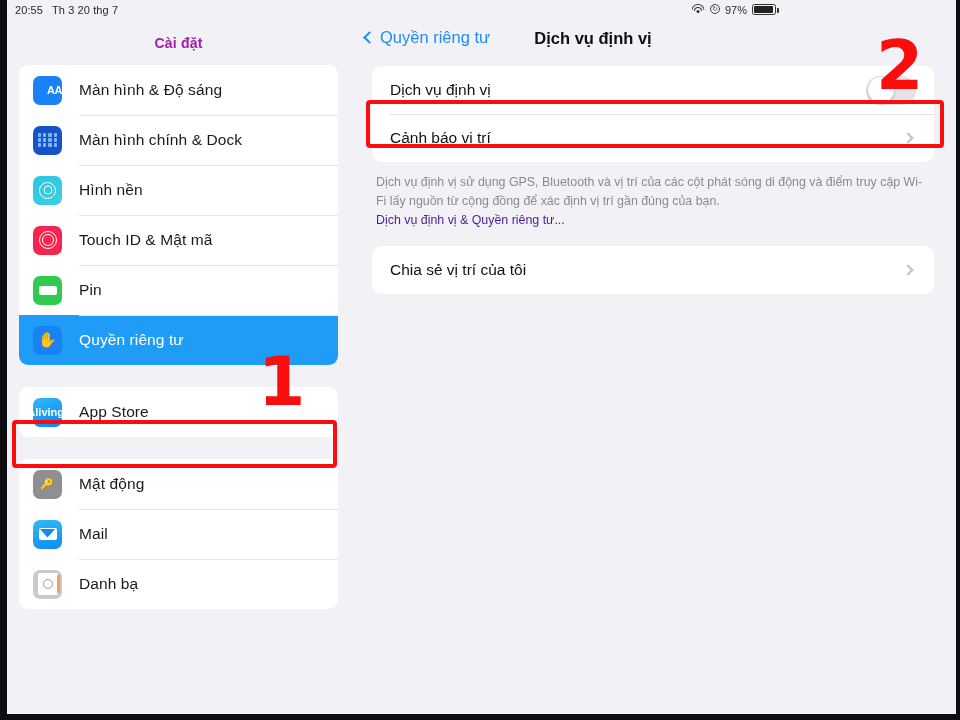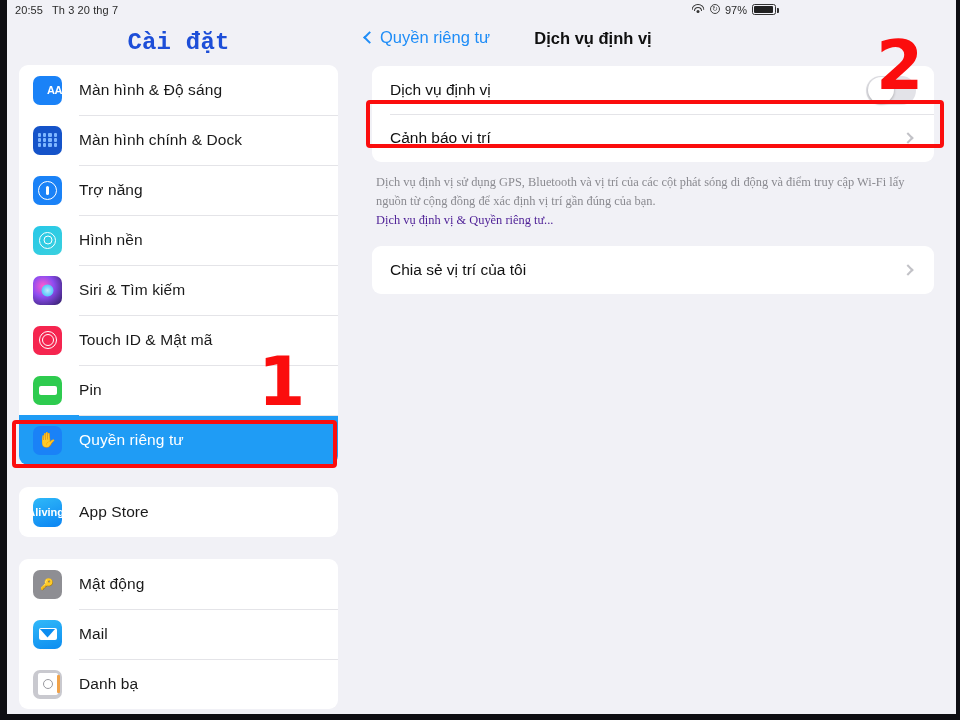--- a/index.html
+++ b/index.html
@@ -41,21 +41,21 @@
   .battery::after { content:''; position:absolute; right:-3.5px; top:3px; width:2px; height:5px; background:#333; border-radius:0 1px 1px 0; }
   .battery i { display:block; height:100%; background:#222; border-radius:1px; }
 
   
   .sidebar {
     position: absolute; left: 7px; top: 20px; width: 343px; height: 700px;
     background: #f1f1f6; overflow: hidden; z-index: 10;
   }
   .sidebar-title {
     height: 45px; display: flex; align-items: center; justify-content: center;
-    font-size: 24px; font-weight: bold; color: #1d4ed8; letter-spacing: .2px; font-family: Liberation Mono, monospace;
+    font-size: 14px; font-weight: bold; color: #a21caf; letter-spacing: .2px;
   }
   .card {
     background: #ffffff; border-radius: 9px; margin: 0 12px 0 12px; overflow: hidden;
   }
   .row {
     display: flex; align-items: center; height: 50px; padding-left: 14px; position: relative;
   }
   .row + .row::before {
     content:''; position:absolute; left:60px; right:0; top:0; height:1px; background:#e4e4e8;
   }
@@ -120,21 +120,21 @@
   }
   .d-card { background:#fff; border-radius:9px; margin: 0 22px; overflow:hidden; }
   .d-row { display:flex; align-items:center; justify-content:space-between; height:48px; padding: 0 18px; position:relative; }
   .d-row + .d-row::before { content:''; position:absolute; left:18px; right:0; top:0; height:1px; background:#e4e4e8; }
   .d-label { font-size:15.5px; color:#111; }
   .chev-right { width:8px; height:8px; border-top:2px solid #c2c2c7; border-right:2px solid #c2c2c7;
     transform: rotate(45deg); margin-right:4px; }
   .toggle { width:50px; height:29px; border-radius:15px; background:#e3e3e8; position:relative; flex:0 0 50px; }
   .toggle .knob { position:absolute; left:1.5px; top:1.5px; width:26px; height:26px; border-radius:50%;
     background:#fff; box-shadow:0 1px 3px rgba(0,0,0,.28); }
-  .footnote { margin: 11px 26px 0 26px; font-size: 12.4px; color: #8a8a90; line-height: 1.5; font-family: Liberation Serif, serif; }
+  .footnote { margin: 11px 26px 0 26px; font-size: 12.4px; color: #8a8a90; line-height: 1.5; }
   .footnote .lnk { color:#4c1d95; display:block; margin-top:1px; }
 
   
   .annot-box { position:absolute; border:4px solid #fb0d0d; border-radius:4px; z-index:25; pointer-events:none; }
   .annot-num { position:absolute; color:#fb0d0d; font-weight:bold; font-family:"DejaVu Sans", sans-serif;
     font-size:68px; line-height:1; z-index:26; }
 </style>
 </head>
 <body>
 
@@ -184,34 +184,24 @@
               <b></b>
               <b></b>
               <b></b>
               <b></b>
               <b></b>
             </span>
         </span>
         <span class="row-label">Màn hình chính &amp; Dock</span>
       </div>
       <div class="row">
-        <span class="row-icon ic-acc">
-            <span class="c"></span>
-          </span>
-        <span class="row-label">Trợ năng</span>
-      </div>
-      <div class="row">
         <span class="row-icon ic-wall">
             <span class="f"></span>
           </span>
         <span class="row-label">Hình nền</span>
-      </div>
-      <div class="row">
-        <span class="row-icon ic-siri"></span>
-        <span class="row-label">Siri &amp; Tìm kiếm</span>
       </div>
       <div class="row">
         <span class="row-icon ic-touch">
             <span class="fp"></span>
           </span>
         <span class="row-label">Touch ID &amp; Mật mã</span>
       </div>
       <div class="row">
         <span class="row-icon ic-pin">
             <span class="bat"></span>

